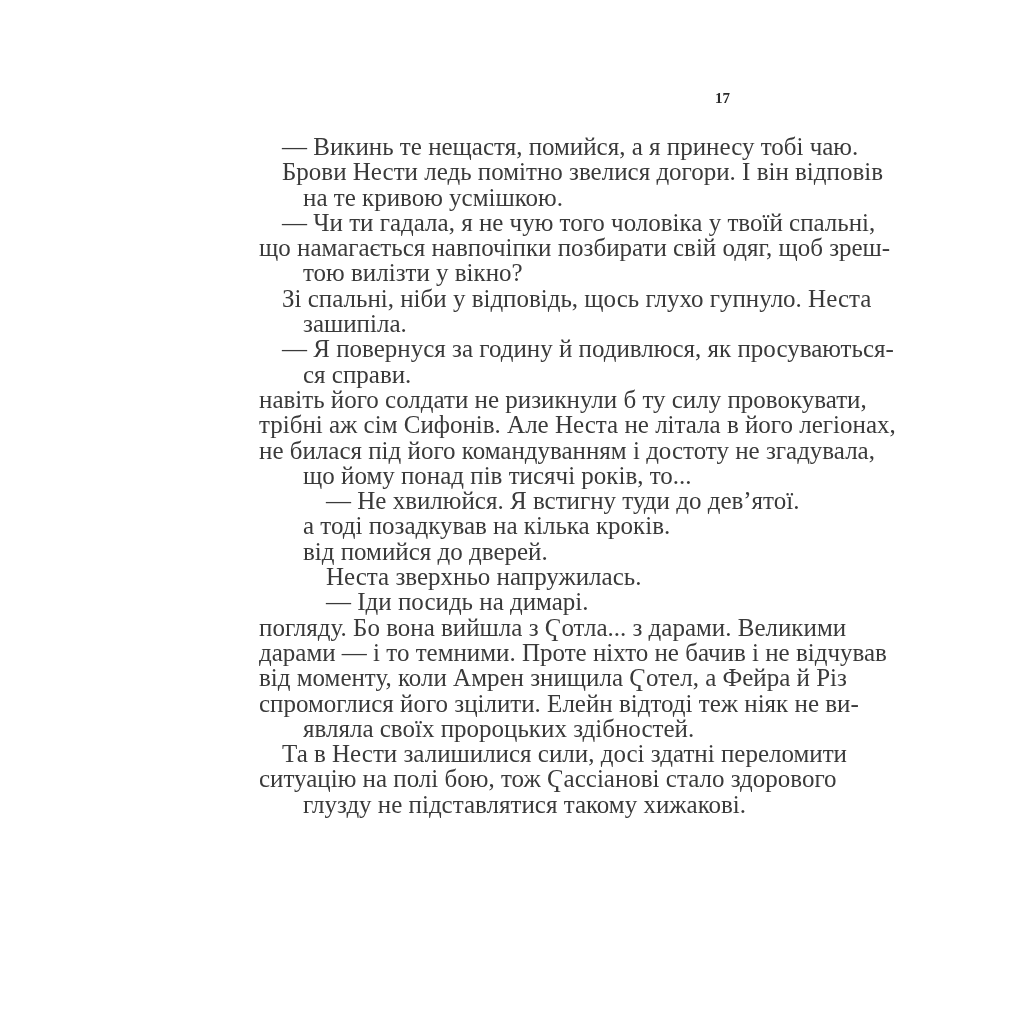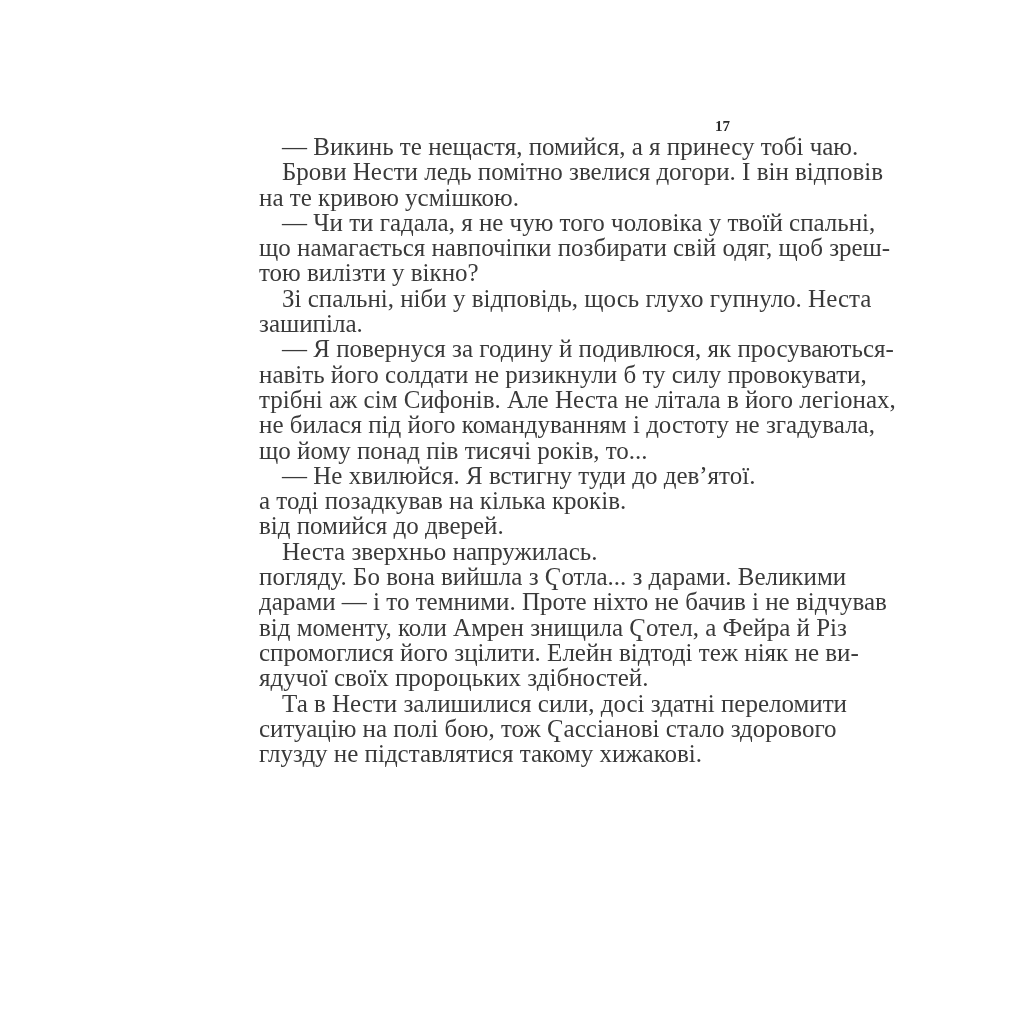--- a/index.html
+++ b/index.html
@@ -22,21 +22,20 @@
     .page-number {
       position: absolute;
       top: 90px;
       left: 700px;
       width: 30px;
       text-align: right;
       font-family: "Liberation Serif", "DejaVu Serif", serif;
       font-weight: bold;
       font-size: 15px;
       color: #2a2a2a;
-      margin-top: 28px;
     }
     .text-block {
       position: absolute;
       top: 134px;
       left: 259px;
       width: 471px;
       font-family: "Liberation Serif", "DejaVu Serif", serif;
       font-size: 25px;
       line-height: 25.3px;
       color: #3a3a3a;
@@ -46,47 +45,50 @@
       white-space: nowrap;
       height: 25.3px;
       text-align: justify;
       text-align-last: justify;
     }
     .line.indent {
       padding-left: 23px;
     }
     .line.last {
       text-align-last: left;
+      margin-left: 44px;
     }
   </style>
 </head>
 <body>
 
 <div class="page">
   <div class="page-number">17</div>
   <div class="text-block" id="text-block">
       <span class="line indent">— Викинь те нещастя, помийся, а я принесу тобі чаю.</span>
       <span class="line indent">Брови Нести ледь помітно звелися догори. І він відповів</span>
       <span class="line last">на те кривою усмішкою.</span>
       <span class="line indent">— Чи ти гадала, я не чую того чоловіка у твоїй спальні,</span>
       <span class="line">що намагається навпочіпки позбирати свій одяг, щоб зреш-</span>
       <span class="line last">тою вилізти у вікно?</span>
       <span class="line indent">Зі спальні, ніби у відповідь, щось глухо гупнуло. Неста</span>
       <span class="line last">зашипіла.</span>
       <span class="line indent">— Я повернуся за годину й подивлюся, як просуваються-</span>
+      <span class="line last">ся справи.</span>
       <span class="line">навіть його солдати не ризикнули б ту силу провокувати,</span>
       <span class="line">трібні аж сім Сифонів. Але Неста не літала в його легіонах,</span>
       <span class="line">не билася під його командуванням і достоту не згадувала,</span>
       <span class="line last">що йому понад пів тисячі років, то...</span>
       <span class="line indent last">— Не хвилюйся. Я встигну туди до дев’ятої.</span>
       <span class="line last">а тоді позадкував на кілька кроків.</span>
       <span class="line last">від помийся до дверей.</span>
       <span class="line indent last">Неста зверхньо напружилась.</span>
+      <span class="line indent last">— Іди посидь на димарі.</span>
       <span class="line">погляду. Бо вона вийшла з Ҁотла... з дарами. Великими</span>
       <span class="line">дарами — і то темними. Проте ніхто не бачив і не відчував</span>
       <span class="line">від моменту, коли Амрен знищила Ҁотел, а Фейра й Різ</span>
       <span class="line">спромоглися його зцілити. Елейн відтоді теж ніяк не ви-</span>
-      <span class="line last">ядучої своїх пророцьких здібностей.</span>
+      <span class="line last">являла своїх пророцьких здібностей.</span>
       <span class="line indent">Та в Нести залишилися сили, досі здатні переломити</span>
       <span class="line">ситуацію на полі бою, тож Ҁассіанові стало здорового</span>
       <span class="line last">глузду не підставлятися такому хижакові.</span>
     </div>
 </div>
 
 </body></html>

